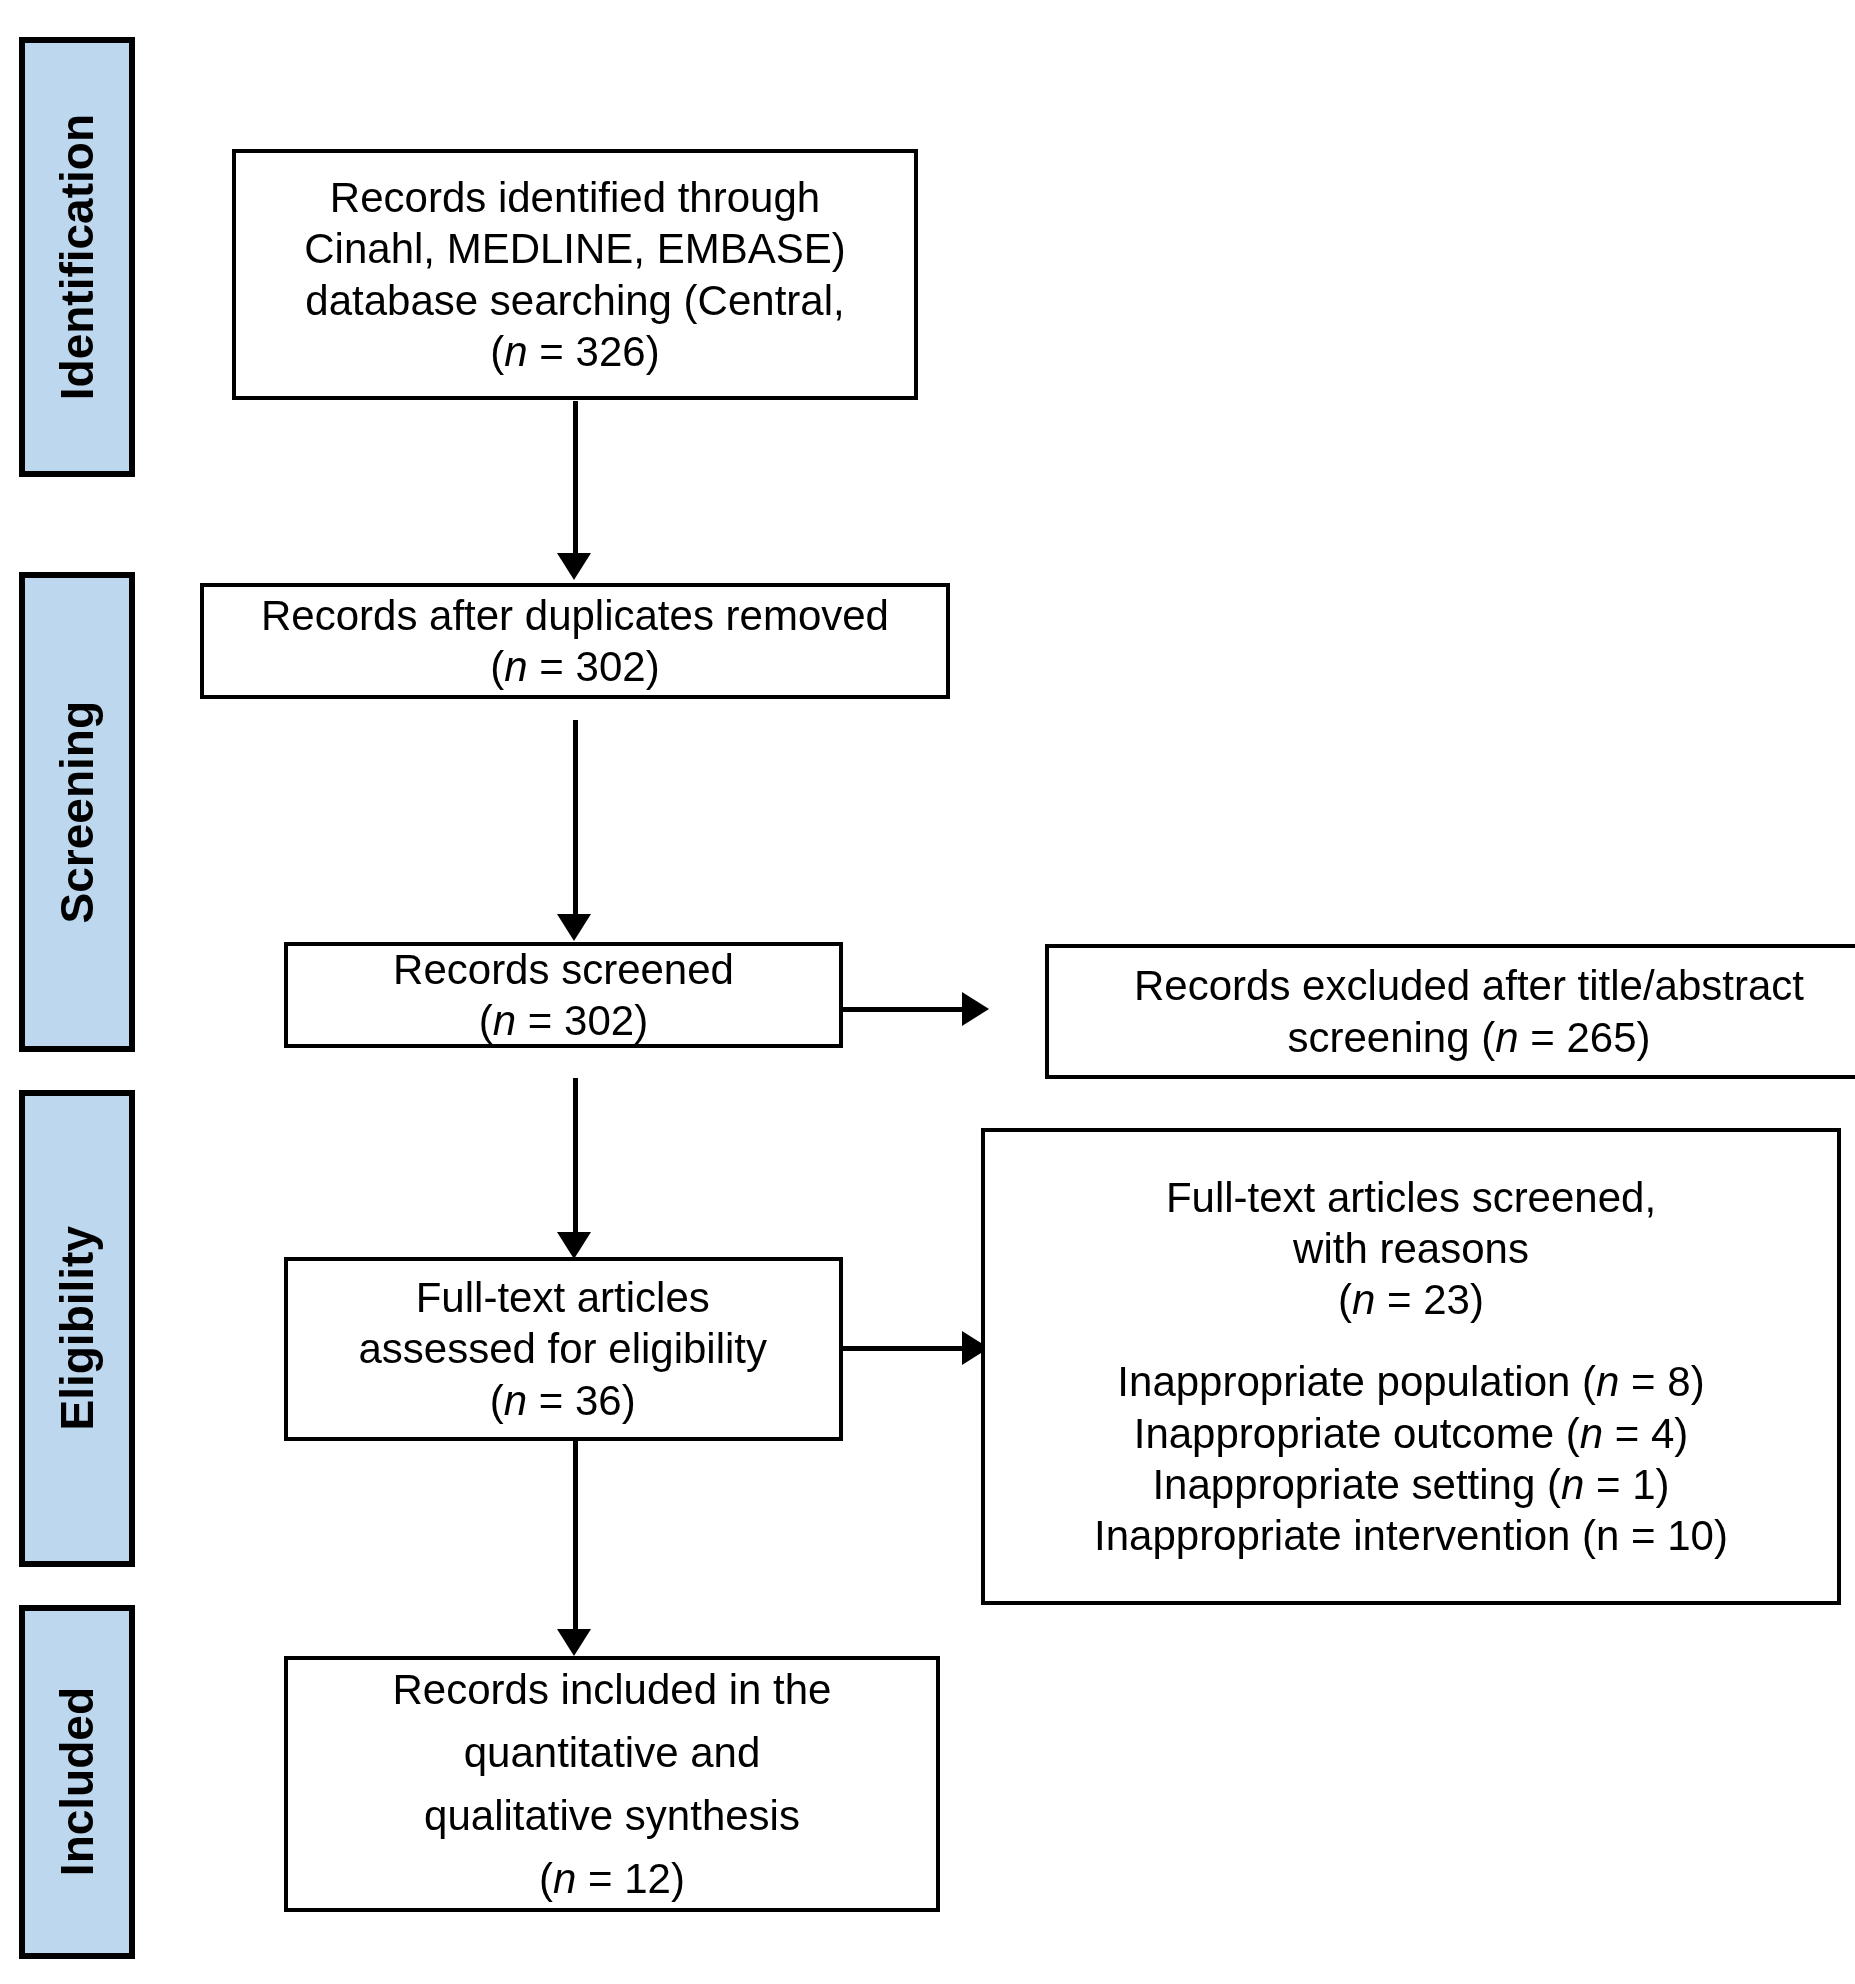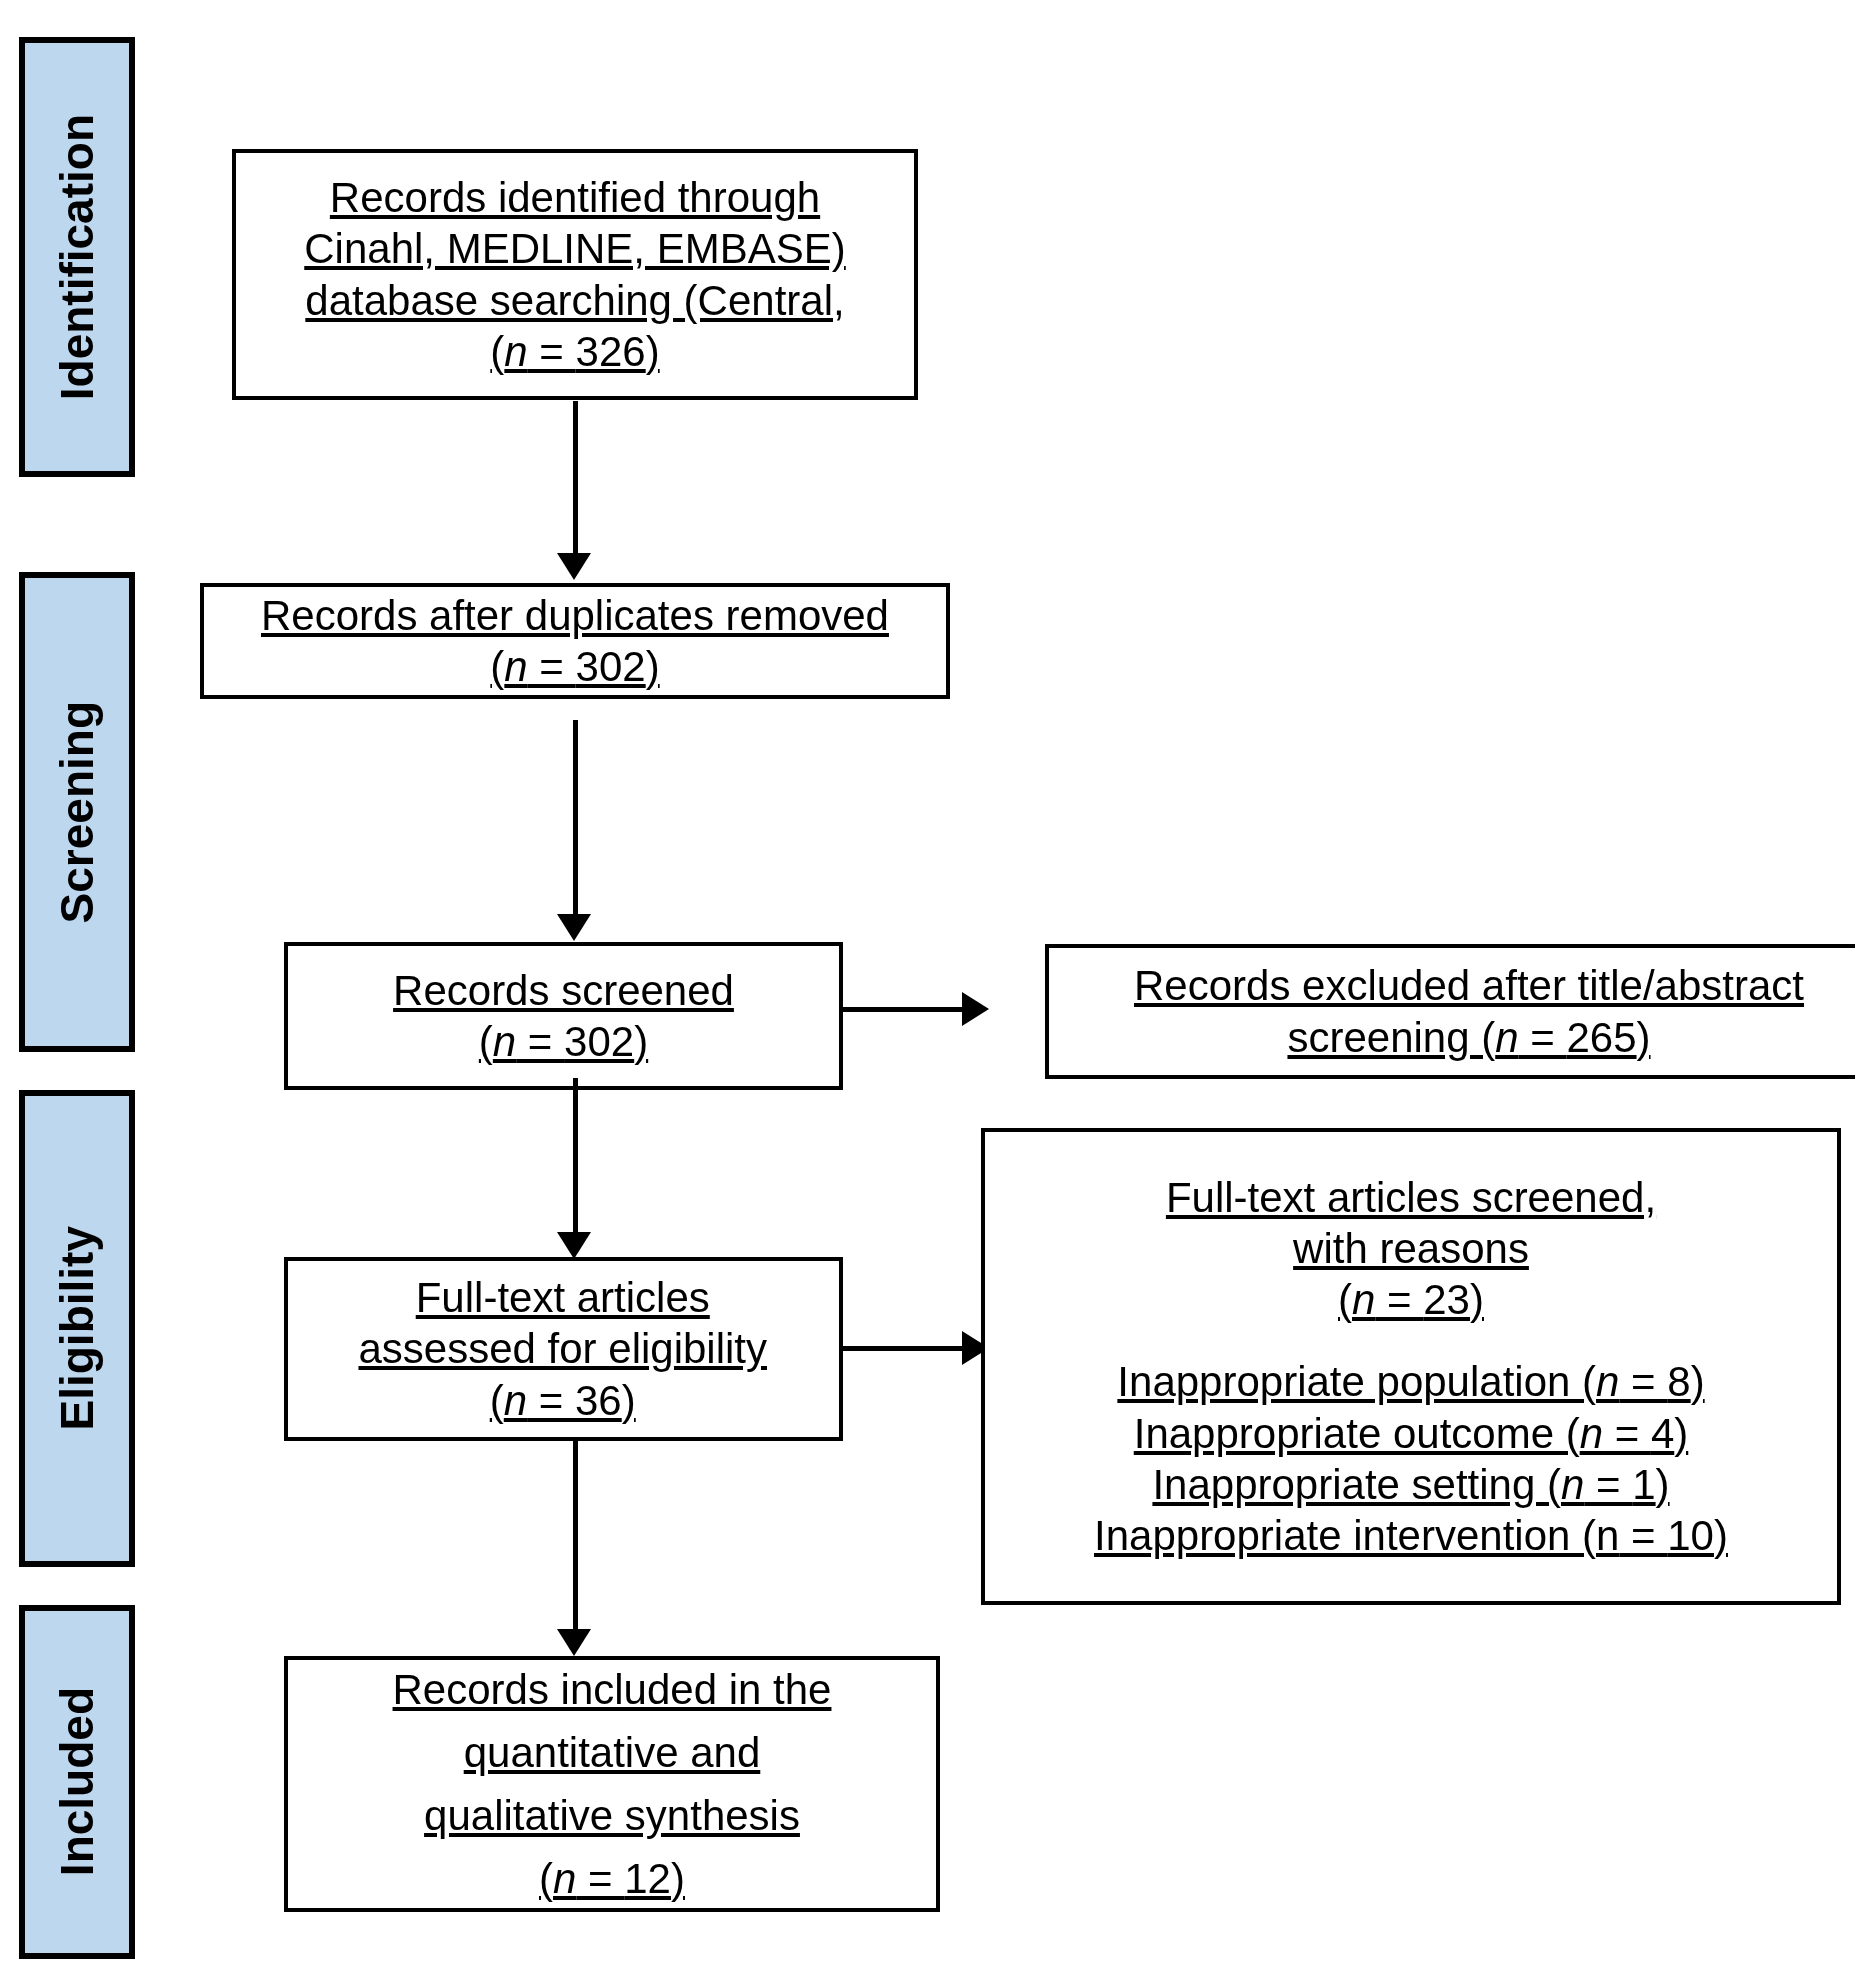--- a/index.html
+++ b/index.html
@@ -48,21 +48,20 @@
     box-sizing: border-box;
     display: flex;
     flex-direction: column;
     align-items: center;
     justify-content: center;
     text-align: center;
     color: #000000;
     font-size: 42px;
     line-height: 1.22;
     padding: 4.1px 9.5px;
-    text-decoration: underline;
   }
   .flow-box .line {
     display: block;
     white-space: nowrap;
   }
   .flow-box .spacer {
     display: block;
     height: 31px;
   }
   .ital { font-style: italic; }
@@ -127,21 +126,21 @@
   <div class="arrow-down" style="left:557px; top:553px;"></div>
 
   <div class="flow-box" style="left:200px; top:583px; width:750px; height:116px;">
     <span class="line">Records after duplicates removed</span>
     <span class="line"><span>(</span><span class="ital">n</span><span> = </span><span>302</span><span>)</span></span>
   </div>
 
   <div class="v-line" style="left:573px; top:720px; height:198px;"></div>
   <div class="arrow-down" style="left:557px; top:914px;"></div>
 
-  <div class="flow-box" style="left:284px; top:942px; width:559px; height:148px;">
+  <div class="flow-box" style="left:284px; top:942px; width:559px; height:106px;">
     <span class="line">Records screened</span>
     <span class="line"><span>(</span><span class="ital">n</span><span> = </span><span>302</span><span>)</span></span>
   </div>
 
   <div class="h-line" style="left:843px; top:1007px; width:121px;"></div>
   <div class="arrow-right" style="left:962px; top:992px;"></div>
 
   <div class="flow-box" style="left:1045px; top:944px; width:848px; height:135px;">
     <span class="line">Records excluded after title/abstract</span>
     <span class="line"><span>screening (</span><span class="ital">n</span><span> = </span><span>265</span><span>)</span></span>

